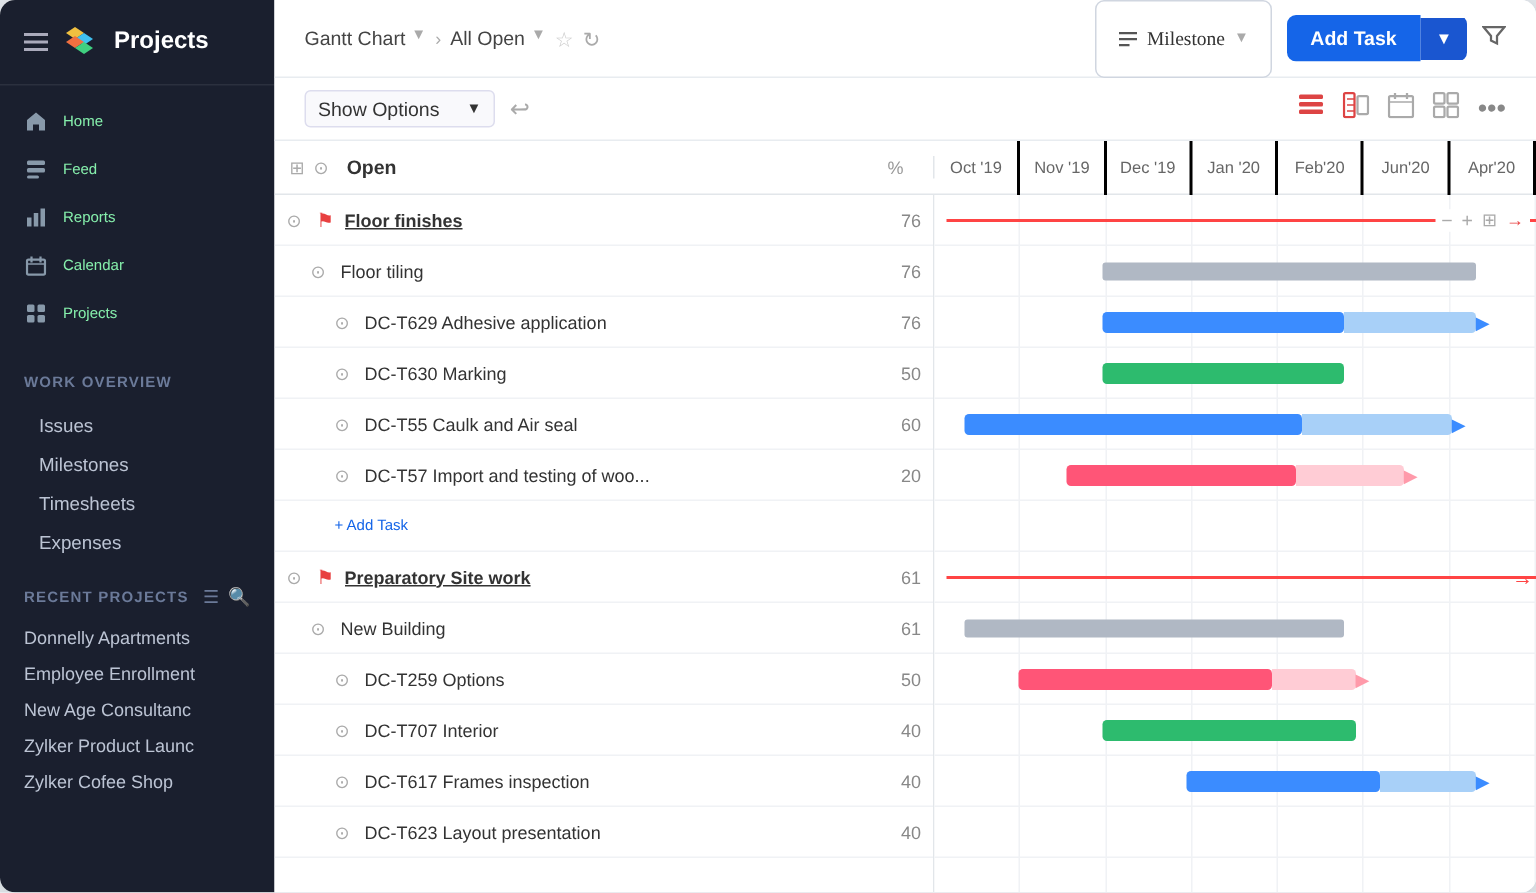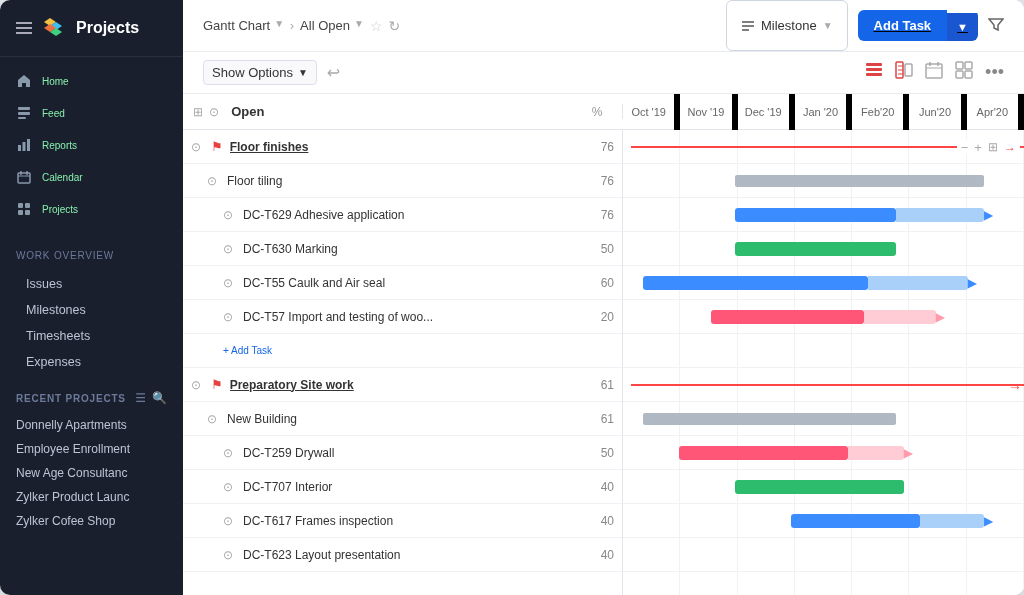--- a/index.html
+++ b/index.html
@@ -12,21 +12,21 @@
     .hamburger-icon { display: flex; flex-direction: column; gap: 3px; cursor: pointer; }
     .hamburger-icon span { width: 16px; height: 2px; background: #aab; display: block; }
     .logo-icon { width: 28px; height: 28px; }
     .logo-text { font-size: 16px; font-weight: 600; color: #fff; }
     
     .sidebar-nav { padding: 8px 0; }
     .nav-item { display: flex; align-items: center; gap: 10px; padding: 8px 16px; font-size: 10px; color: #86efac; cursor: pointer; }
     .nav-icon { width: 16px; height: 16px; display: flex; align-items: center; justify-content: center; flex-shrink: 0; }
     
     .sidebar-section { padding: 12px 16px 4px; }
-    .section-label { font-size: 10px; font-weight: 400; color: #6b7a99; letter-spacing: 0.8px; text-transform: uppercase; }
+    .section-label { font-size: 10px; font-weight: 700; color: #6b7a99; letter-spacing: 0.8px; text-transform: uppercase; }
     .section-items { padding: 4px 0; }
     .section-item { padding: 6px 16px 6px 26px; font-size: 12.5px; color: #bcc4d4; cursor: pointer; }
     
     .recent-section { padding: 12px 16px 4px; display: flex; align-items: center; gap: 6px; }
     .recent-label { font-size: 10px; font-weight: 600; color: #6b7a99; letter-spacing: 0.8px; text-transform: uppercase; flex: 1; }
     .recent-icons { display: flex; gap: 6px; }
     .recent-icon { font-size: 12px; color: #6b7a99; cursor: pointer; }
     .recent-items { padding: 4px 0; }
     .recent-item { padding: 5px 16px; font-size: 12px; color: #bcc4d4; cursor: pointer; white-space: nowrap; overflow: hidden; text-overflow: ellipsis; }
     
@@ -36,44 +36,44 @@
     
     .topbar { background: #fff; padding: 0 20px; height: 52px; display: flex; align-items: center; gap: 8px; border-bottom: 1px solid #e8ecf0; }
     .topbar-breadcrumb { display: flex; align-items: center; gap: 6px; flex: 1; }
     .breadcrumb-item { font-size: 13px; color: #444; display: flex; align-items: flex-start; gap: 4px; cursor: pointer; }
     .breadcrumb-item .chevron { font-size: 10px; color: #aaa; }
     .breadcrumb-sep { color: #aaa; font-size: 12px; }
     .breadcrumb-star { color: #ccc; font-size: 14px; cursor: pointer; }
     .breadcrumb-refresh { color: #aaa; font-size: 14px; cursor: pointer; }
     
     .topbar-right { display: flex; align-items: center; gap: 10px; }
-    .milestone-btn { display: flex; align-items: center; gap: 6px; padding: 17px 14px; border: 1px solid #d0d6e0; border-radius: 6px; font-size: 13px; color: #333; cursor: pointer; background: #fff; }
-    .add-task-btn { display: flex; align-items: flex-end; gap: 0; border-radius: 6px; overflow: hidden; text-decoration: underline; }
+    .milestone-btn { display: flex; align-items: center; gap: 6px; padding: 17px 14px; border: 1px solid #d0d6e0; border-radius: 6px; font-size: 13px; color: #333; cursor: pointer; background: #fff; font-family: Liberation Serif, serif; }
+    .add-task-btn { display: flex; align-items: center; gap: 0; border-radius: 6px; overflow: hidden; }
     .add-task-main { background: #1565e8; color: #fff; padding: 8px 16px; font-size: 13px; font-weight: 600; cursor: pointer; border: none; }
     .add-task-dropdown { background: #1a56d0; color: #fff; padding: 8px 10px; font-size: 11px; cursor: pointer; border-left: 1px solid rgba(255,255,255,0.2); border: none; }
     .filter-icon { color: #666; font-size: 16px; cursor: pointer; }
     
     
     .toolbar { background: #fff; padding: 8px 20px; display: flex; align-items: center; gap: 10px; border-bottom: 1px solid #e8ecf0; }
-    .show-options-btn { display: flex; align-items: center; gap: 5px; font-size: 13px; color: #333; cursor: pointer; padding: 4px 8px; border: 1px solid #dde; border-radius: 4px; background: #f9f9fc; }
+    .show-options-btn { display: flex; align-items: center; gap: 18px; font-size: 13px; color: #333; cursor: pointer; padding: 4px 8px; border: 1px solid #dde; border-radius: 4px; background: #f9f9fc; }
     .toolbar-spacer { flex: 1; }
     .toolbar-icons { display: flex; align-items: center; gap: 12px; }
     .toolbar-icon { font-size: 18px; color: #888; cursor: pointer; }
     .toolbar-icon.active { color: #e44; }
     .undo-icon { font-size: 16px; color: #aaa; cursor: pointer; }
     
     
     .gantt-container { flex: 1; overflow: hidden; display: flex; flex-direction: column; }
     .gantt-header { display: flex; background: #fff; border-bottom: 1px solid #e2e6ea; height: 36px; align-items: center; }
     .gantt-left-header { width: 440px; display: flex; align-items: center; padding: 0 10px; gap: 8px; border-right: 1px solid #e2e6ea; flex-shrink: 0; }
     .gantt-col-icons { display: flex; gap: 6px; color: #aaa; font-size: 12px; }
     .col-title { font-size: 13px; font-weight: 600; color: #333; margin-left: 4px; }
     .col-percent { font-size: 12px; color: #999; width: 30px; text-align: center; }
     .gantt-timeline { flex: 1; display: flex; }
-    .month-col { flex: 1; text-align: center; font-size: 11px; color: #666; border-right: 6px solid #000000; line-height: 36px; }
+    .month-col { flex: 1; text-align: center; font-size: 11px; color: #666; border-right: 2px solid #000000; line-height: 36px; }
     
     .gantt-body { flex: 1; overflow-y: auto; display: flex; }
     .gantt-rows-left { width: 440px; flex-shrink: 0; border-right: 1px solid #e2e6ea; background: #fff; }
     .gantt-rows-right { flex: 1; background: #fff; position: relative; }
     .gantt-row-left { height: 34px; display: flex; align-items: center; padding: 0 8px; border-bottom: 1px solid #f0f2f5; gap: 4px; }
     .row-expand { font-size: 12px; color: #aaa; cursor: pointer; width: 16px; }
     .row-title { font-size: 12px; color: #333; flex: 1; white-space: nowrap; overflow: hidden; text-overflow: ellipsis; }
     .row-title.bold { font-weight: 600; text-decoration: underline; }
     .row-percent { font-size: 12px; color: #888; width: 30px; text-align: right; margin-left: auto; }
     .row-indent1 { padding-left: 24px; }
@@ -355,21 +355,21 @@
           </div>
 
           <div class="gantt-row-left row-indent1">
             <span class="row-expand">⊙</span>
             <span class="row-title">New Building</span>
             <span class="row-percent">61</span>
           </div>
 
           <div class="gantt-row-left row-indent2">
             <span class="row-expand">⊙</span>
-            <span class="row-title">DC-T259 Drywall</span>
+            <span class="row-title">DC-T259 Options</span>
             <span class="row-percent">50</span>
           </div>
 
           <div class="gantt-row-left row-indent2">
             <span class="row-expand">⊙</span>
             <span class="row-title">DC-T707 Interior</span>
             <span class="row-percent">40</span>
           </div>
 
           <div class="gantt-row-left row-indent2">

